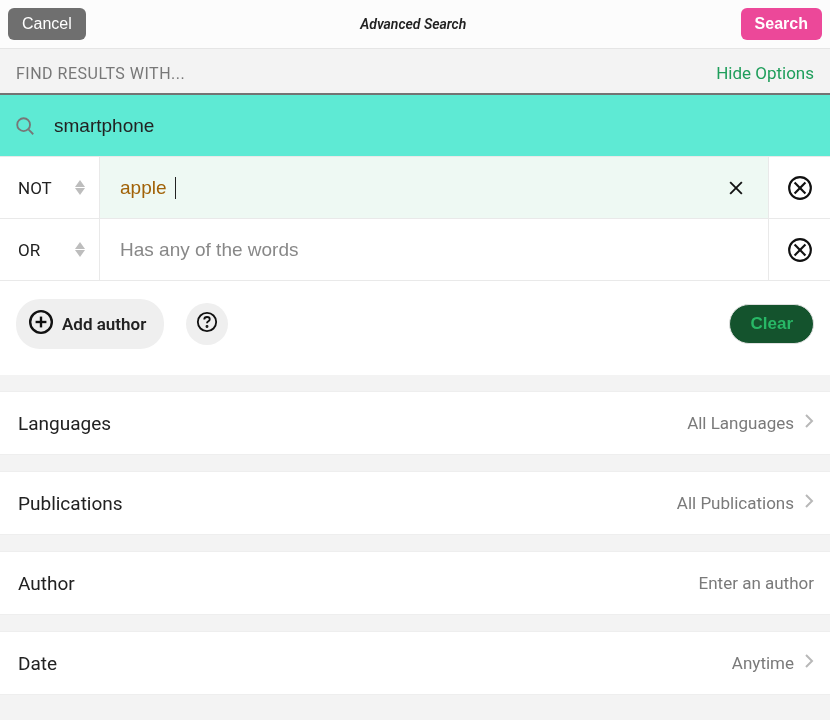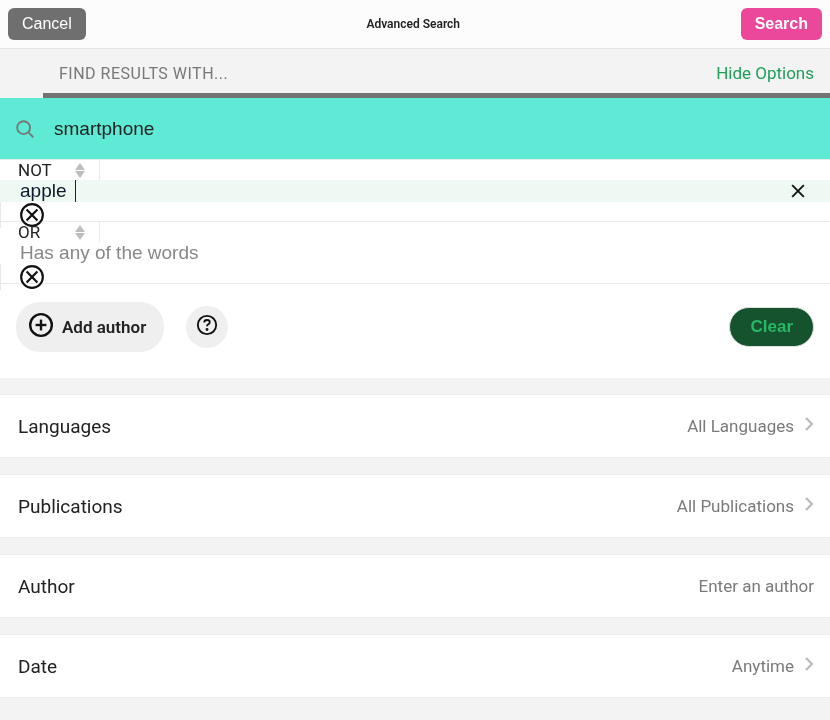--- a/index.html
+++ b/index.html
@@ -1,36 +1,36 @@
 <!DOCTYPE html>
 <html><head>
 <meta charset="utf-8">
 <style>
   * { box-sizing: border-box; margin: 0; padding: 0; }
   html, body { width: 830px; height: 720px; font-family: -apple-system, BlinkMacSystemFont, "Segoe UI", Roboto, Arial, sans-serif; background: #f3f3f3; color: #222; }
   .header { display: flex; align-items: center; justify-content: space-between; padding: 8px 8px; background: #fcfcfc; border-bottom: 1px solid #e5e5e5; }
   .btn { border: none; border-radius: 6px; padding: 7px 14px; font-size: 16px; cursor: pointer; }
   .btn-cancel { background: #6f6f6f; color: #fff; font-weight: 500; }
   .btn-search { background: #ec4899; color: #fff; font-weight: 600; }
-  .title { font-size: 12px; font-weight: 600; color: #222; }
-  .section-header { display: flex; align-items: center; justify-content: space-between; padding: 14px 16px 10px 16px; background: #f3f3f3; border-bottom: 5px solid #737373; margin-left: 43px; }
+  .title { font-size: 14px; font-weight: 600; color: #222; font-style: italic; }
+  .section-header { display: flex; align-items: center; justify-content: space-between; padding: 14px 16px 10px 16px; background: #f3f3f3; border-bottom: 2px solid #737373; }
   .section-label { color: #777; font-size: 16px; letter-spacing: 0.5px; }
   .hide-options { color: #1f9e5b; font-size: 17px; cursor: pointer; }
   .query-row { display: flex; align-items: center; background: #5eead4; border-bottom: 1px solid #e9e9e9; height: 62px; }
   .query-icon { width: 50px; display:flex; align-items:center; justify-content:center; color:#777; }
   .query-input { flex: 1; border: none; outline: none; font-size: 19px; color: #222; background: transparent; padding: 0 4px; }
   .query-input::placeholder { color: #888; }
-  .op-row { display: flex; align-items: stretch; background: #fff; border-bottom: 1px solid #e9e9e9; height: 62px; flex-direction: column; }
+  .op-row { display: flex; align-items: stretch; background: #fff; border-bottom: 1px solid #e9e9e9; height: 62px; }
   .op-cell { width: 100px; display:flex; align-items:center; justify-content:space-between; padding: 0 14px 0 18px; border-right: 1px solid #e9e9e9; }
   .op-label { font-size: 17px; color: #222; }
   .sort-arrows { display:flex; flex-direction:column; gap:1px; }
   .sort-arrows svg { display:block; }
   .op-input-wrap { flex:1; display:flex; align-items:center; padding: 0 10px 0 20px; }
   .op-input-wrap.active { background: #eef9f3; }
-  .op-input { flex:1; border:none; outline:none; font-size:19px; background:transparent; color:#0f172a; }
+  .op-input { flex:1; border:none; outline:none; font-size:19px; background:transparent; color:#a16207; }
   .op-input::placeholder { color:#888; }
   .op-input.cursor { border-right: 1.5px solid #222; padding-right:1px; }
   .clear-x { width: 44px; display:flex; align-items:center; justify-content:center; color:#111; cursor:pointer; }
   .remove-cell { width: 62px; display:flex; align-items:center; justify-content:center; border-left: 1px solid #e9e9e9; cursor:pointer; }
   .actions-row { display:flex; align-items:center; justify-content:space-between; padding: 18px 16px 26px 16px; background:#fff; }
   .actions-left { display:flex; align-items:center; gap: 22px; }
   .add-fields { display:flex; align-items:center; gap:8px; background:#efefef; border-radius: 24px; padding: 10px 18px 10px 12px; cursor:pointer; }
   .add-fields-label { font-size:17px; font-weight:600; }
   .help-btn { width:42px; height:42px; border-radius:50%; background:#efefef; display:flex; align-items:center; justify-content:center; cursor:pointer; }
   .clear-btn { border:1px solid #e0e0e0; color:#28b866; background:#14532d; border-radius:22px; padding: 9px 20px; font-size:17px; font-weight:600; cursor:pointer; }

